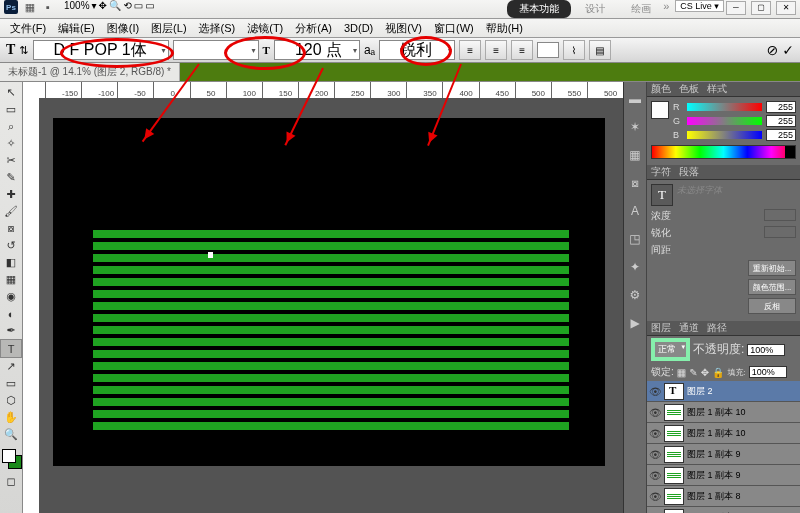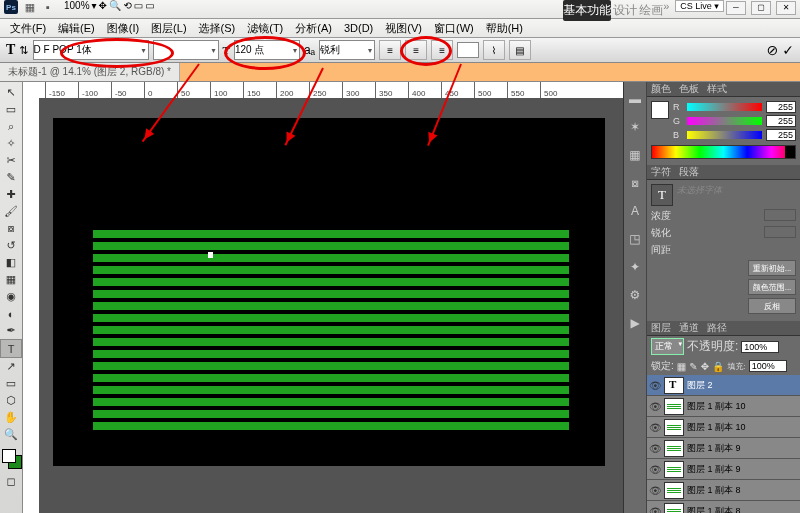--- a/index.html
+++ b/index.html
@@ -2,45 +2,45 @@
 <html><head>
 <meta charset="utf-8">
 <style>
 body{margin:0;padding:0;font-family:"Microsoft YaHei",sans-serif;font-size:11px;background:#535353;color:#000;width:800px;height:513px;overflow:hidden}
 .titlebar{height:18px;background:linear-gradient(#f5f5f4,#e8e8e6);display:flex;align-items:flex-start;padding:0 4px;border-bottom:1px solid #999}
 .titlebar .ps-icon{width:14px;height:14px;background:#0a1e3a;color:#8fbce8;font-size:8px;font-weight:bold;display:flex;align-items:center;justify-content:center;border-radius:2px;margin-right:4px}
 .titlebar .tool-icons{display:flex;gap:2px}
 .titlebar .tool-icons span{width:16px;height:14px;display:flex;align-items:center;justify-content:center;color:#555}
 .titlebar .zoom-group{margin-left:8px;display:flex;gap:2px;align-items:center;font-size:10px}
 .titlebar .spacer{flex:1}
-.titlebar .pill{padding:2px 0;border-radius:2px;font-size:12px;margin-left:2px}
+.titlebar .pill{padding:2px 12px;border-radius:7px;font-size:10px;margin-left:2px}
 .titlebar .pill.active{background:#2a2a2a;color:#fff}
 .titlebar .pill.inactive{color:#888}
 .titlebar .cslive{background:#fff;border:1px solid #aaa;padding:0 4px;font-size:9px;margin-left:6px}
 .titlebar .wincontrols span{width:18px;height:12px;border:1px solid #aaa;margin-left:2px;display:inline-flex;align-items:center;justify-content:center;font-size:8px;background:#f4f4f4}
 .menubar{height:18px;background:linear-gradient(#f5f5f4,#e8e8e6);display:flex;align-items:center;padding:0 4px;font-size:11px;border-bottom:1px solid #999}
 .menubar span{padding:16px 6px}
 .optbar{height:24px;background:linear-gradient(#f5f5f5,#d6d6d6);display:flex;align-items:center;padding:0 6px;border-bottom:1px solid #888;gap:4px}
 .optbar .t-icon{font-family:serif;font-weight:bold;font-size:14px}
-.optbar .dropdown{background:#fff;border:1px solid #888;padding:1px 14px 1px 0;font-size:10px;position:relative;height:16px;display:flex;align-items:center}
+.optbar .dropdown{background:#fff;border:1px solid #888;padding:1px 14px 1px 20px;font-size:16px;position:relative;height:16px;display:flex;align-items:center}
 .optbar .dropdown::after{content:"▾";position:absolute;right:2px;font-size:8px;color:#555}
 .optbar .btn{width:20px;height:18px;border:1px solid #aaa;background:linear-gradient(#f8f8f8,#ddd);display:flex;align-items:center;justify-content:center;font-size:10px}
 .optbar .swatch{width:20px;height:14px;background:#fff;border:1px solid #888}
-.tabbar{height:18px;background:#fdba74;display:flex;align-items:center;border-bottom:1px solid #888}
+.tabbar{height:18px;background:#4d7c0f;display:flex;align-items:center;border-bottom:1px solid #888}
 .tabbar .tab{background:#e8e8e6;padding:2px 8px;font-size:10px;color:#555;border-right:1px solid #aaa}
 .main{display:flex;height:435px}
 .toolbox{width:22px;background:linear-gradient(#e8e8e6,#d6d6d4);border-right:1px solid #888;display:flex;flex-direction:column;padding-top:2px}
 .toolbox .tool{width:20px;height:17px;display:flex;align-items:center;justify-content:center;font-size:11px;color:#333;margin:0 auto}
 .toolbox .tool.active{background:#b8b8b6;border:1px solid #888}
 .toolbox .colors{margin-top:4px;position:relative;height:26px}
 .toolbox .fg{position:absolute;width:12px;height:12px;background:#fff;border:1px solid #000;left:2px;top:2px}
 .toolbox .bg{position:absolute;width:12px;height:12px;background:#1a8a1a;border:1px solid #000;left:8px;top:8px}
 .ruler-h{height:16px;background:#fff;position:relative;overflow:hidden}
 .ruler-h .ticks{position:absolute;top:0;left:22px;right:0;height:16px;display:flex}
-.ruler-h .tick{width:29px;height:16px;border-left:1px solid #666;font-size:8px;color:#444;padding-left:3px;display:flex;align-items:flex-end}
+.ruler-h .tick{width:29px;height:16px;border-left:1px solid #666;font-size:8px;color:#444;padding-left:16px;display:flex;align-items:flex-end}
 .ruler-v{width:16px;background:#fff;position:relative}
 .canvas-area{flex:1;display:flex;flex-direction:column;background:#535353}
 .canvas-inner{flex:1;display:flex}
 .canvas-scroll{flex:1;background:#535353;position:relative;padding:20px 4px 4px 4px}
 .artboard{background:#000;width:552px;height:348px;margin-left:10px;position:relative}
 .green-lines{position:absolute;left:40px;top:112px;width:476px}
 .green-lines .gl{height:8px;background:#1fa321;margin-bottom:4px}
 .cursor-dot{position:absolute;width:5px;height:6px;background:#fff;left:115px;top:22px}
 .panels{width:176px;background:#6b6b6b;display:flex;flex-direction:column;border-left:1px solid #333}
 .panel-strip{width:22px;background:#6b6b6b;border-right:1px solid #444;display:flex;flex-direction:column;padding-top:10px;gap:14px;align-items:center}
@@ -57,21 +57,21 @@
 .rgb-row.r .slider{background:linear-gradient(to right,#00ffff,#ff0000)}
 .rgb-row.g .slider{background:linear-gradient(to right,#ff00ff,#00ff00)}
 .rgb-row.b .slider{background:linear-gradient(to right,#ffff00,#0000ff)}
 .spectrum{height:12px;background:linear-gradient(to right,#f00,#ff0,#0f0,#0ff,#00f,#f0f,#f00);margin:2px 0;border:1px solid #333;position:relative}
 .spectrum::after{content:"";position:absolute;right:0;top:0;width:10px;height:100%;background:#000}
 .char-panel .t-sample{width:20px;height:20px;background:#5a5a5a;border:1px solid #333;display:flex;align-items:center;justify-content:center;font-family:serif;font-size:13px;color:#fff;float:left;margin-right:4px}
 .char-panel .ph{color:#888;font-style:italic;font-size:9px}
 .char-panel .ctrl-row{display:flex;gap:16px;margin:3px 0}
 .char-panel .btn-sm{width:46px;height:14px;background:#888;border:1px solid #555;font-size:8px;color:#fff;display:flex;align-items:center;justify-content:center}
 .layers-header{display:flex;align-items:center;gap:3px;padding:2px 4px;background:#6b6b6b}
-.layers-header .dd{background:#888;color:#fff;border:1px solid #86efac;padding:1px 10px 1px 3px;font-size:9px;position:relative}
+.layers-header .dd{background:#888;color:#fff;border:4px solid #86efac;padding:1px 10px 1px 3px;font-size:9px;position:relative}
 .layers-header .dd::after{content:"▾";position:absolute;right:1px;font-size:7px}
 .layers-header .num{background:#fff;color:#000;width:32px;font-size:9px;padding:0 2px;border:1px solid #333}
 .layer-row{display:flex;align-items:center;height:20px;background:#888;border-bottom:1px solid #555;padding:0 2px;gap:3px}
 .layer-row.active{background:#5b7aa8}
 .layer-row .eye{width:12px;font-size:10px;color:#333}
 .layer-row .thumb{width:18px;height:15px;background:#fff;border:1px solid #333;position:relative;overflow:hidden}
 .layer-row .thumb.t-text::after{content:"T";position:absolute;left:4px;top:0;font-family:serif;font-weight:bold;font-size:11px;color:#000}
 .layer-row .thumb.t-green::after{content:"";position:absolute;left:2px;top:5px;width:14px;height:5px;background:repeating-linear-gradient(#1fa321,#1fa321 1px,#fff 1px,#fff 2px)}
 .layer-row .name{font-size:9px;color:#000}
 .layer-row.active .name{color:#fff}

